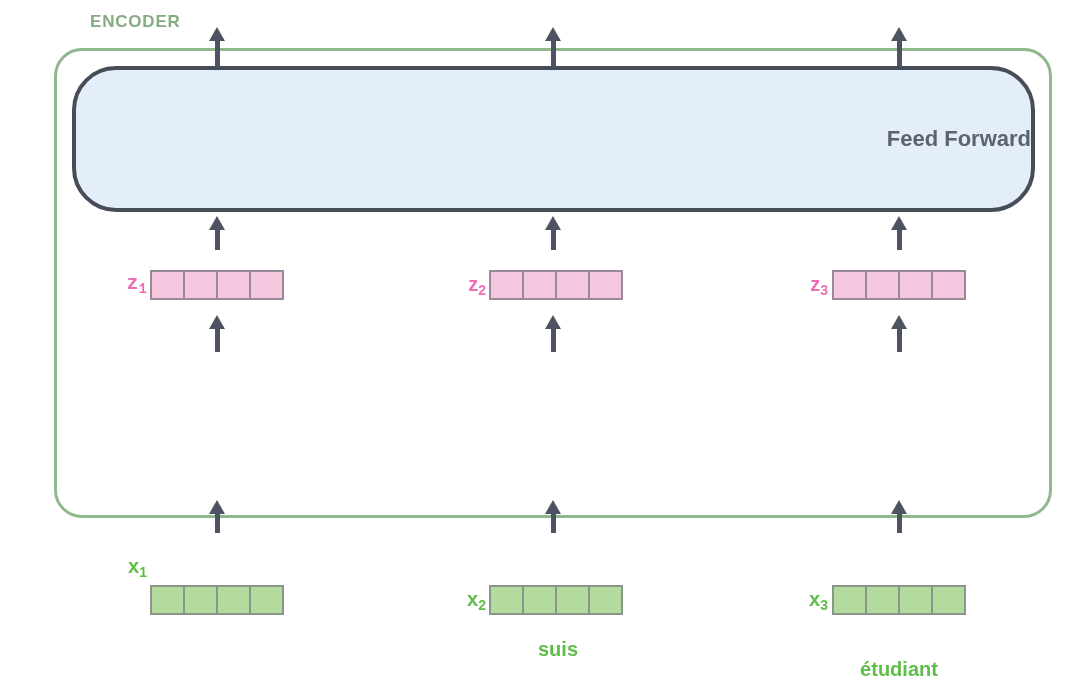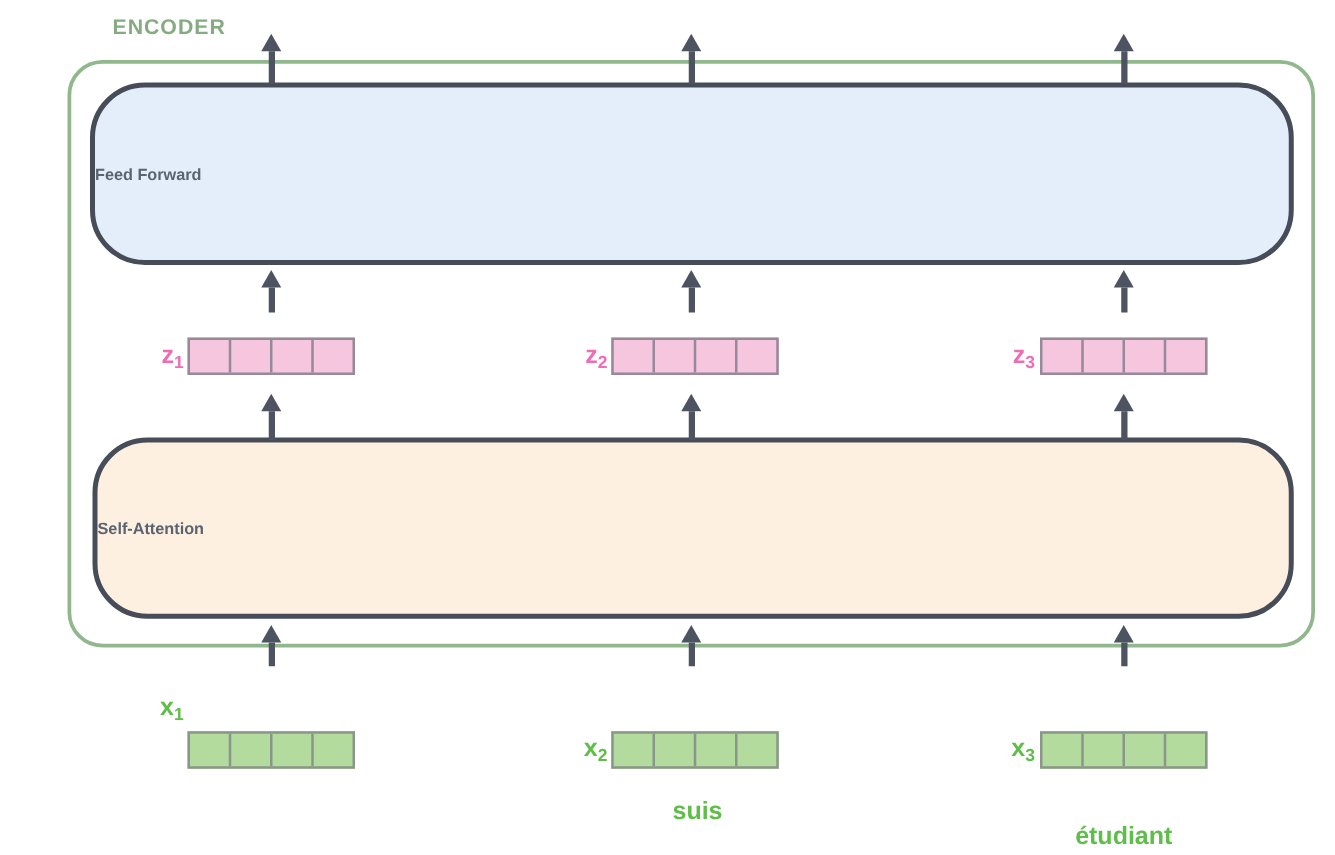--- a/index.html
+++ b/index.html
@@ -24,23 +24,23 @@
   .encoder-label{
     position:absolute;left:90px;top:12px;
     font-size:17px;font-weight:700;letter-spacing:.8px;
     color:var(--green-label);
   }
   .encoder-box{
     position:absolute;left:54px;top:48px;width:992px;height:464px;
     border:3.5px solid var(--green-border);border-radius:28px;
   }
   .block{
-    position:absolute;display:flex;align-items:center;justify-content:flex-start;
+    position:absolute;display:flex;align-items:center;justify-content:flex-end;
     border:4px solid var(--block-border);border-radius:44px;
-    font-size:13px;font-weight:600;color:var(--block-text);
+    font-size:22px;font-weight:600;color:var(--block-text);
   }
   .block.ff{left:72px;top:66px;width:955px;height:138px;background:var(--ff-fill);}
   .block.sa{left:74px;top:350px;width:953px;height:137px;background:var(--sa-fill);}
 
   .arrow{position:absolute;width:16px;}
   .arrow .head{
     width:0;height:0;margin:0 auto;
     border-left:8px solid transparent;border-right:8px solid transparent;
     border-bottom:14px solid var(--arrow);
   }
@@ -73,23 +73,20 @@
 <body>
 
 <div class="stage">
 
   <div class="encoder-label">ENCODER</div>
   <div class="encoder-box"></div>
 
   <div class="block ff">
     <span>Feed Forward</span>
   </div>
-  <div class="block sa">
-    <span>Self-Attention</span>
-  </div>
 
   <div class="arrow" style="left:209px;top:27px;">
     <div class="head"></div>
     <div class="shaft" style="height:26px;"></div>
   </div>
   <div class="arrow" style="left:545px;top:27px;">
     <div class="head"></div>
     <div class="shaft" style="height:26px;"></div>
   </div>
   <div class="arrow" style="left:891px;top:27px;">
@@ -103,21 +100,21 @@
   </div>
   <div class="arrow" style="left:545px;top:216px;">
     <div class="head"></div>
     <div class="shaft" style="height:20px;"></div>
   </div>
   <div class="arrow" style="left:891px;top:216px;">
     <div class="head"></div>
     <div class="shaft" style="height:20px;"></div>
   </div>
 
-  <div class="vec-label z" style="left:105px;top:270px;">
+  <div class="vec-label z" style="left:105px;top:270px;font-family:Liberation Mono, monospace;">
     <span>z</span><sub>1</sub>
   </div>
   <div class="vec z" style="left:150px;top:270px;">
     <div class="cell"></div>
     <div class="cell"></div>
     <div class="cell"></div>
     <div class="cell"></div>
   </div>
   <div class="vec-label z" style="left:444px;top:270px;">
     <span>z</span><sub>2</sub>

